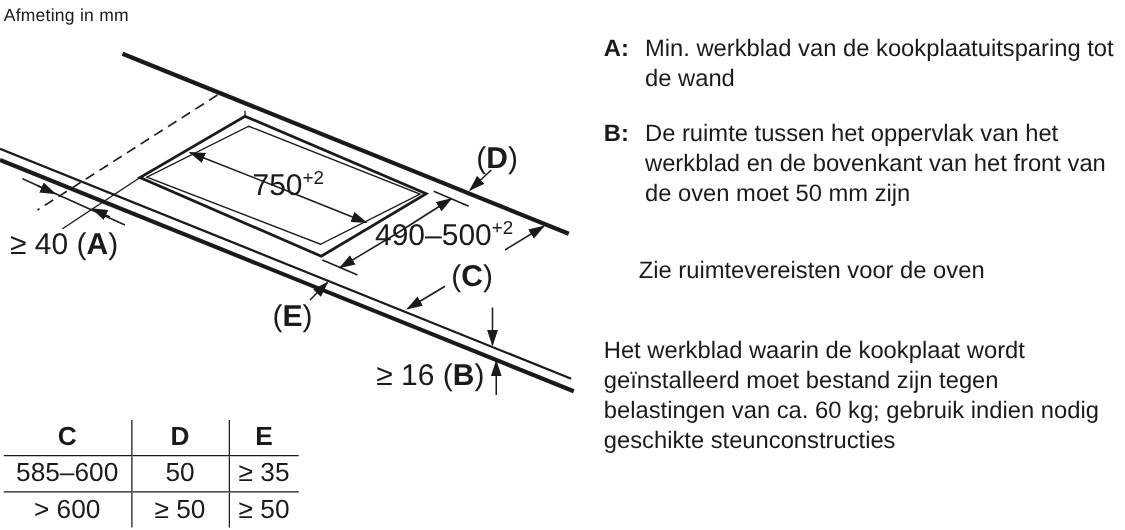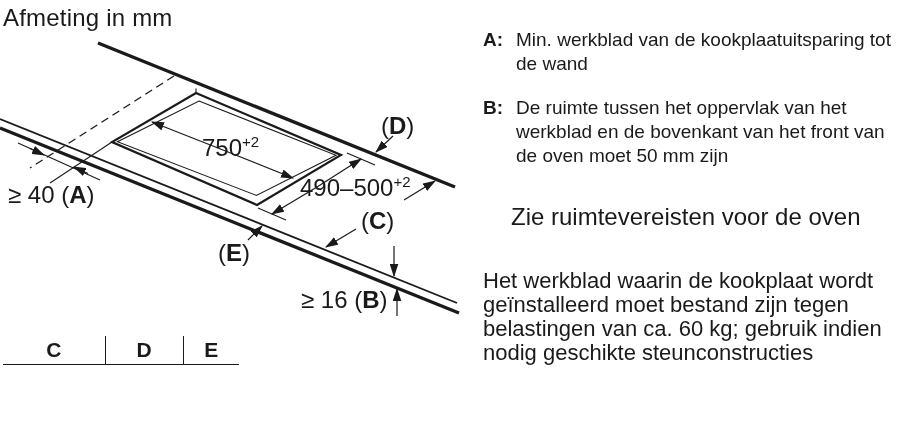--- a/index.html
+++ b/index.html
@@ -7,21 +7,21 @@
     width:900px;height:424px;
     background:#ffffff;
     font-family:"Liberation Sans", sans-serif;
     color:#1a1a1a;
     position:relative;
     overflow:hidden;
   }
   .abs{position:absolute;}
   #title{
     left:3px;top:4px;
-    font-size:24px;
+    font-size:14px;
     letter-spacing:0.2px;
   }
   
   #drawing{left:0;top:0;}
   #drawing line, #drawing polygon, #drawing path{
     stroke:#1a1a1a;
     fill:none;
     stroke-linecap:butt;
   }
   #drawing .thick{stroke-width:3.4px;}
@@ -66,25 +66,25 @@
     display:grid;
     grid-template-columns:33px 1fr;
     font-size:19px;
     line-height:24px;
   }
   .note-row .lbl{font-weight:bold;}
   #note-a{top:28px;}
   #note-b{top:96px;}
   #note-oven{
     left:511px;top:205px;width:389px;
-    font-size:24px;line-height:24px;
+    font-size:19px;line-height:24px;
   }
   #note-worktop{
     left:483px;top:269px;width:417px;
-    font-size:22px;line-height:24px;
+    font-size:19px;line-height:24px;
   }
 </style>
 </head>
 <body>
 
 <div id="title" class="abs">Afmeting in mm</div>
 
 <svg id="drawing" class="abs" width="480" height="335" viewBox="0 0 480 335" xmlns="http://www.w3.org/2000/svg">
   <defs>
     <marker id="arrowhead" viewBox="0 0 12 8" refX="11" refY="4" markerWidth="13" markerHeight="9" orient="auto" markerUnits="userSpaceOnUse">
@@ -141,20 +141,30 @@
       <col class="c3">
     </colgroup>
   <thead>
     <tr>
       <th>C</th>
       <th>D</th>
       <th>E</th>
     </tr>
   </thead>
   <tbody>
+    <tr>
+      <td>585–600</td>
+      <td>50</td>
+      <td>≥ 35</td>
+    </tr>
+    <tr>
+      <td>&gt; 600</td>
+      <td>≥ 50</td>
+      <td>≥ 50</td>
+    </tr>
   </tbody>
 </table>
 
 <div id="note-a" class="abs note-row">
   <span class="lbl">A:</span>
   <span>Min. werkblad van de kookplaatuitsparing tot de wand</span>
 </div>
 
 <div id="note-b" class="abs note-row">
   <span class="lbl">B:</span>

